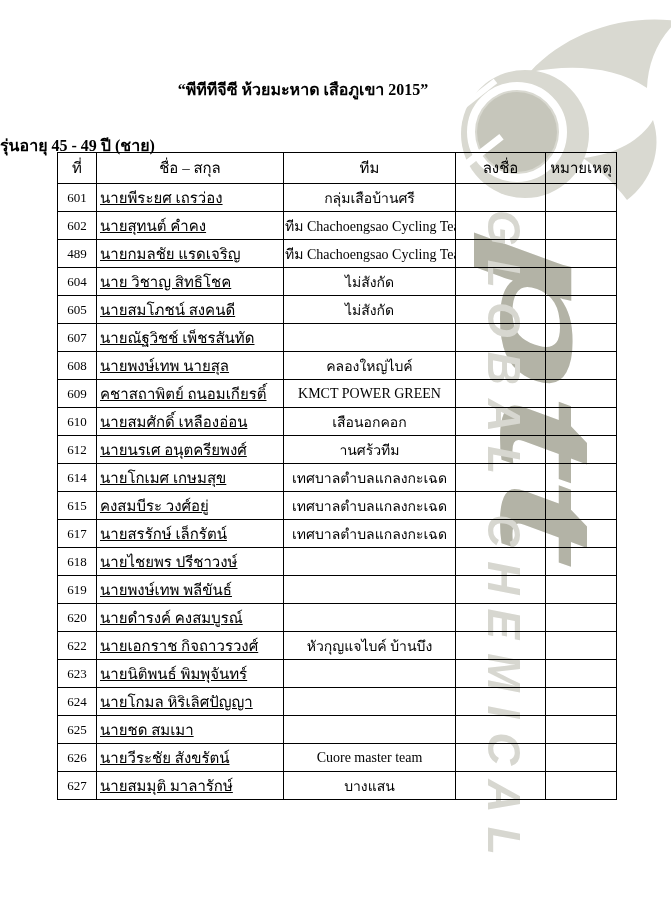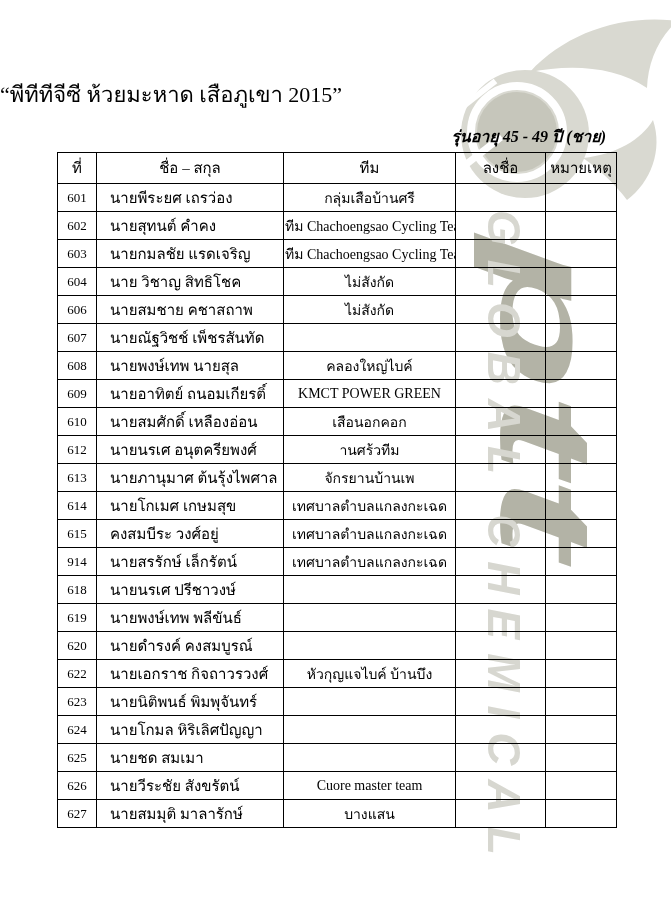--- a/index.html
+++ b/index.html
@@ -34,26 +34,27 @@
     font-size:46px; line-height:1;
     letter-spacing:14px;
     color:#d7d7d0;
     white-space:nowrap;
   }
 
   
   .content { position:relative; z-index:1; }
   .doc-title {
     position:absolute; top:77px; left:0; width:606px;
-    font-size:22px; font-weight:normal;
+    text-align:center;
+    font-size:16px; font-weight:bold;
   }
   .doc-subtitle {
-    position:absolute; top:124px; left:0; width:606px;
-    text-align:right;
-    font-size:16px; font-weight:bold;font-style:italic;
+    position:absolute; top:133px; left:0; width:606px;
+    text-align:left;
+    font-size:16px; font-weight:bold;
   }
 
   table.roster {
     position:absolute; top:152px; left:57px;
     width:559px;
     border-collapse:collapse;
     table-layout:fixed;
     background:transparent;
   }
   table.roster th, table.roster td {
@@ -64,21 +65,21 @@
   }
   table.roster th {
     height:28px;
     font-weight:normal;
     font-size:15px;
     text-align:center;
     vertical-align:middle;
   }
   table.roster td { height:25px; vertical-align:middle; }
   td.col-no   { text-align:center; font-size:13px; }
-  td.col-name { text-align:left; padding-left:13px; font-size:15px; }
+  td.col-name { text-align:left; padding-left:3px; font-size:15px;text-decoration:underline; }
   td.col-team { text-align:center; font-size:14px; }
   td.col-sign, td.col-remark { font-size:13px; }
 </style>
 </head>
 <body>
 
 <div class="page">
 
   <div class="watermark">
     <svg class="flame-logo" width="235" height="220" viewBox="0 0 235 220">
@@ -130,106 +131,99 @@
             <td class="col-remark"></td>
           </tr>
           <tr>
             <td class="col-no">602</td>
             <td class="col-name">นายสุทนต์ คำคง</td>
             <td class="col-team">ทีม Chachoengsao Cycling Team</td>
             <td class="col-sign"></td>
             <td class="col-remark"></td>
           </tr>
           <tr>
-            <td class="col-no">603</td>
+            <td class="col-no">489</td>
             <td class="col-name">นายกมลชัย แรดเจริญ</td>
             <td class="col-team">ทีม Chachoengsao Cycling Team</td>
             <td class="col-sign"></td>
             <td class="col-remark"></td>
           </tr>
           <tr>
             <td class="col-no">604</td>
             <td class="col-name">นาย วิชาญ สิทธิโชค</td>
             <td class="col-team">ไม่สังกัด</td>
             <td class="col-sign"></td>
             <td class="col-remark"></td>
           </tr>
           <tr>
-            <td class="col-no">606</td>
-            <td class="col-name">นายสมชาย คชาสถาพ</td>
+            <td class="col-no">605</td>
+            <td class="col-name">นายสมโภชน์ สงคนดี</td>
             <td class="col-team">ไม่สังกัด</td>
             <td class="col-sign"></td>
             <td class="col-remark"></td>
           </tr>
           <tr>
             <td class="col-no">607</td>
             <td class="col-name">นายณัฐวิชช์ เพ็ชรสันทัด</td>
             <td class="col-team"></td>
             <td class="col-sign"></td>
             <td class="col-remark"></td>
           </tr>
           <tr>
             <td class="col-no">608</td>
             <td class="col-name">นายพงษ์เทพ นายสุล</td>
             <td class="col-team">คลองใหญ่ไบค์</td>
             <td class="col-sign"></td>
             <td class="col-remark"></td>
           </tr>
           <tr>
             <td class="col-no">609</td>
-            <td class="col-name">นายอาทิตย์ ถนอมเกียรติ์</td>
+            <td class="col-name">คชาสถาพิตย์ ถนอมเกียรติ์</td>
             <td class="col-team">KMCT POWER GREEN</td>
             <td class="col-sign"></td>
             <td class="col-remark"></td>
           </tr>
           <tr>
             <td class="col-no">610</td>
             <td class="col-name">นายสมศักดิ์ เหลืองอ่อน</td>
             <td class="col-team">เสือนอกคอก</td>
             <td class="col-sign"></td>
             <td class="col-remark"></td>
           </tr>
           <tr>
             <td class="col-no">612</td>
             <td class="col-name">นายนรเศ  อนุตครียพงศ์</td>
             <td class="col-team">านศร้วทีม</td>
             <td class="col-sign"></td>
             <td class="col-remark"></td>
           </tr>
           <tr>
-            <td class="col-no">613</td>
-            <td class="col-name">นายภานุมาศ ต้นรุ้งไพศาล</td>
-            <td class="col-team">จักรยานบ้านเพ</td>
-            <td class="col-sign"></td>
-            <td class="col-remark"></td>
-          </tr>
-          <tr>
             <td class="col-no">614</td>
             <td class="col-name">นายโกเมศ เกษมสุข</td>
             <td class="col-team">เทศบาลตำบลแกลงกะเฉด</td>
             <td class="col-sign"></td>
             <td class="col-remark"></td>
           </tr>
           <tr>
             <td class="col-no">615</td>
             <td class="col-name">คงสมบีระ  วงศ์อยู่</td>
             <td class="col-team">เทศบาลตำบลแกลงกะเฉด</td>
             <td class="col-sign"></td>
             <td class="col-remark"></td>
           </tr>
           <tr>
-            <td class="col-no">914</td>
+            <td class="col-no">617</td>
             <td class="col-name">นายสรรักษ์ เล็กรัตน์</td>
             <td class="col-team">เทศบาลตำบลแกลงกะเฉด</td>
             <td class="col-sign"></td>
             <td class="col-remark"></td>
           </tr>
           <tr>
             <td class="col-no">618</td>
-            <td class="col-name">นายนรเศ ปรีชาวงษ์</td>
+            <td class="col-name">นายไชยพร ปรีชาวงษ์</td>
             <td class="col-team"></td>
             <td class="col-sign"></td>
             <td class="col-remark"></td>
           </tr>
           <tr>
             <td class="col-no">619</td>
             <td class="col-name">นายพงษ์เทพ พลีขันธ์</td>
             <td class="col-team"></td>
             <td class="col-sign"></td>
             <td class="col-remark"></td>

